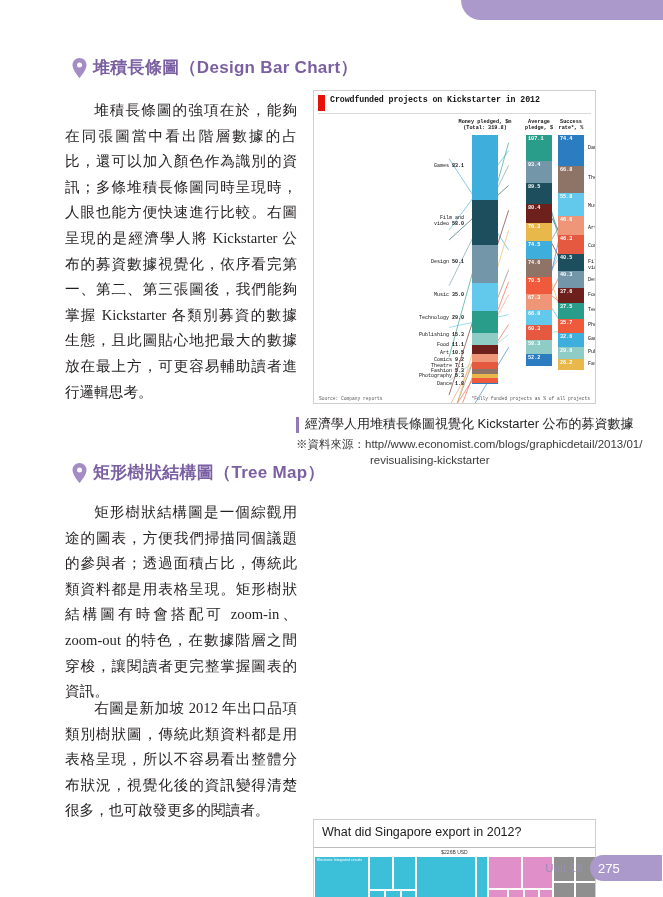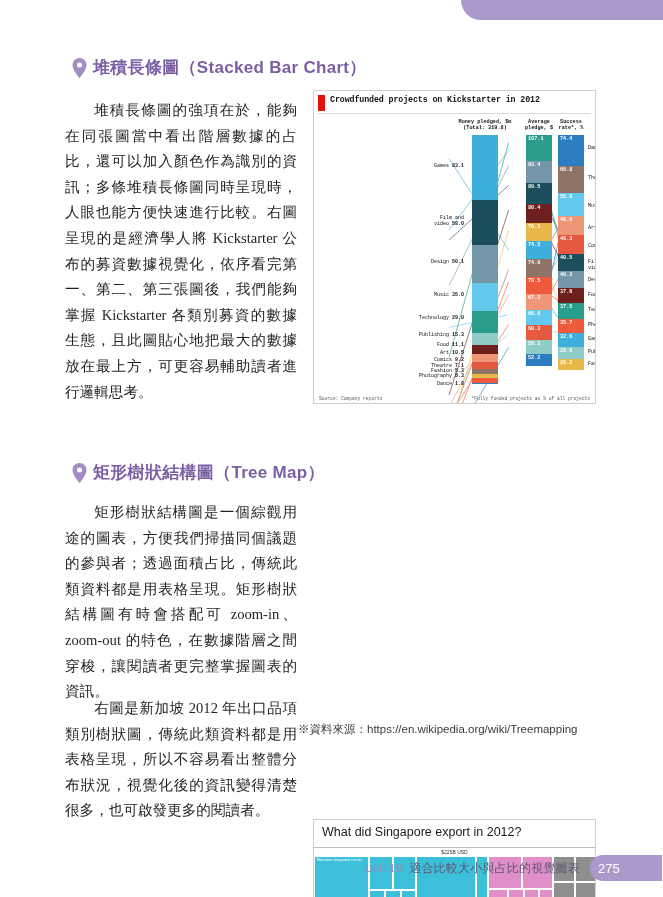--- a/index.html
+++ b/index.html
@@ -138,21 +138,21 @@
 
   <div class="top-deco"></div>
 
   <div class="sec-head" style="left:72px;top:56px;">
     <span class="pin">
       <svg width="15" height="20" viewBox="0 0 15 20">
           <path d="M7.5 0C3.6 0 .5 3.1.5 7c0 5.2 7 13 7 13s7-7.8 7-13c0-3.9-3.1-7-7-7z" fill="#a48cc4"></path>
           <circle cx="7.5" cy="6.9" r="2.5" fill="#ffffff"></circle>
         </svg>
     </span>
-    <span>堆積長條圖（Stacked Bar Chart）</span>
+    <span>堆積長條圖（Design Bar Chart）</span>
   </div>
 
   <div class="col-text" style="left:65px;top:98px;width:232px;">
     <p>堆積長條圖的強項在於，能夠在同張圖當中看出階層數據的占比，還可以加入顏色作為識別的資訊；多條堆積長條圖同時呈現時，人眼也能方便快速進行比較。右圖呈現的是經濟學人將 Kickstarter 公布的募資數據視覺化，依序看完第一、第二、第三張圖後，我們能夠掌握 Kickstarter 各類別募資的數據生態，且此圖貼心地把最大的數據放在最上方，可更容易輔助讀者進行邏輯思考。</p>
   </div>
 
   <div class="fig fig-img" style="left:313px;top:90px;width:283px;height:314px;">
     <div class="ks">
       <div class="ks-redtab"></div>
       <div class="ks-title">Crowdfunded projects on Kickstarter in 2012</div>
@@ -343,20 +343,28 @@
       <div class="ks-lab-right" style="top:245px;left:274px;">Games</div>
       <div class="ks-lab-right" style="top:258px;left:274px;">Publishing</div>
       <div class="ks-lab-right" style="top:270px;left:274px;">Fashion</div>
 
       <div class="ks-foot">Source: Company reports</div>
       <div class="ks-foot-r">*Fully funded projects as % of all projects</div>
     </div>
   </div>
 
   <div class="cap" style="left:296px;top:415px;width:360px;">
+    <div class="cap-title">
+      <span class="cap-bar"></span>
+      <span>經濟學人用堆積長條圖視覺化 Kickstarter 公布的募資數據</span>
+    </div>
+    <div class="cap-src">
+      <span>※資料來源：</span><span>http//www.economist.com/blogs/graphicdetail/2013/01/</span>
+      <span class="indent">revisualising-kickstarter</span>
+    </div>
   </div>
 
   <div class="sec-head" style="left:72px;top:461px;">
     <span class="pin">
       <svg width="15" height="20" viewBox="0 0 15 20">
           <path d="M7.5 0C3.6 0 .5 3.1.5 7c0 5.2 7 13 7 13s7-7.8 7-13c0-3.9-3.1-7-7-7z" fill="#a48cc4"></path>
           <circle cx="7.5" cy="6.9" r="2.5" fill="#ffffff"></circle>
         </svg>
     </span>
     <span>矩形樹狀結構圖（Tree Map）</span>
@@ -402,28 +410,24 @@
         <div class="tm-cell" style="left:239px;top:0;width:22px;height:26px;background:#8f8f8f;"></div>
         <div class="tm-cell" style="left:261px;top:0;width:22px;height:26px;background:#8f8f8f;"></div>
         <div class="tm-cell" style="left:239px;top:26px;width:22px;height:22px;background:#8f8f8f;"></div>
         <div class="tm-cell" style="left:261px;top:26px;width:22px;height:22px;background:#8f8f8f;"></div>
 
       </div>
     </div>
   </div>
 
   <div class="cap" style="left:340px;top:718px;width:320px;">
-    <div class="cap-src" style="margin-left:-42px;">
-      <span>※資料來源：</span><span>https://en.wikipedia.org/wiki/Treemapping</span>
-    </div>
   </div>
 
   <div class="footer">
     <div class="footer-inner">
       <span class="foot-unit">Unit 18</span>
-      <span class="foot-title">適合比較大小與占比的視覺圖表</span>
       <span class="foot-pagewrap">
         <span>275</span>
       </span>
     </div>
   </div>
 
 </div>
 
 </body></html>

